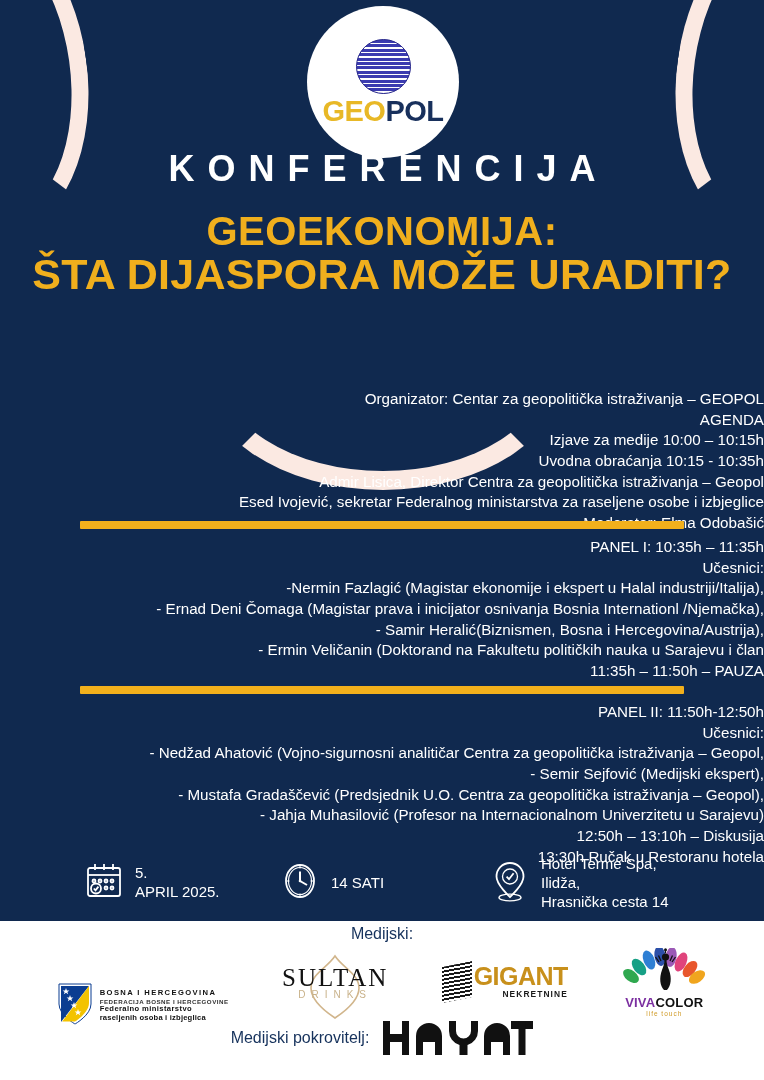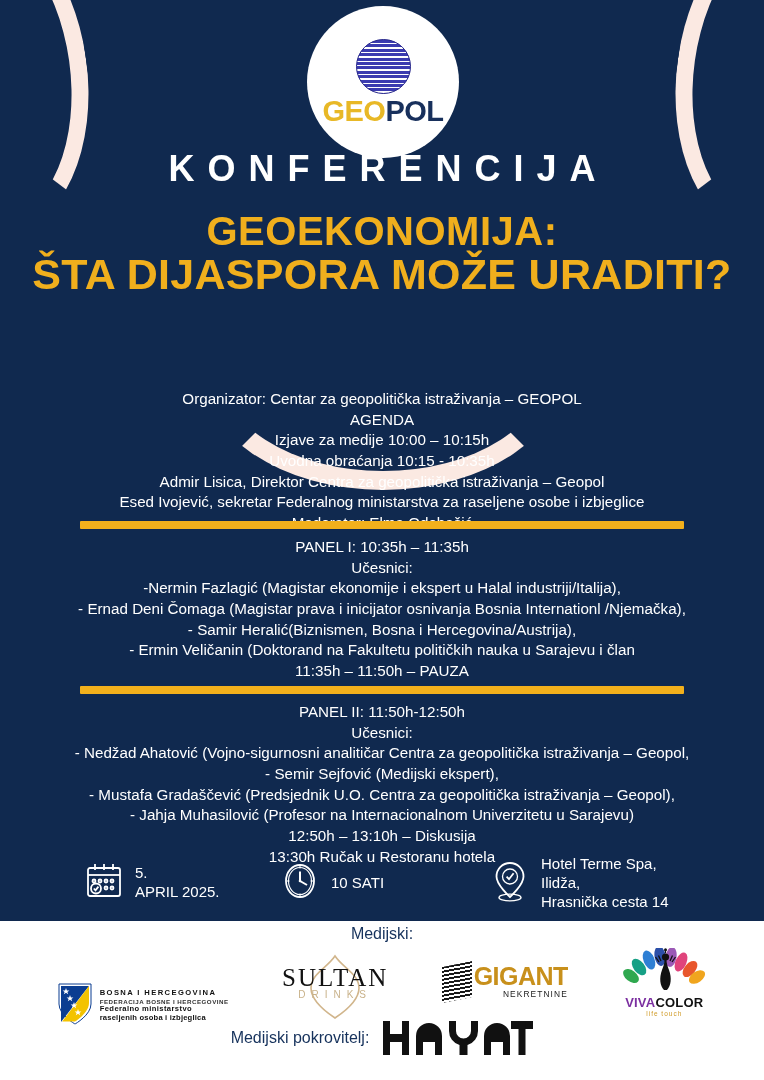--- a/index.html
+++ b/index.html
@@ -90,21 +90,21 @@
     color:#f0af1d;
     font-weight:bold;
     line-height:1.06;
   }
   .theme-line1 { font-size:40px; letter-spacing:0.5px; }
   .theme-line2 { font-size:43px; letter-spacing:0.3px; }
 
   
   .body-text {
     position:absolute; left:0; width:764px;
-    text-align:center;
+    text-align:right;
     color:#ffffff;
     font-size:15.2px;
     line-height:1.36;
   }
   .body-text div { white-space:nowrap; }
 
   .sec-agenda { top:389px; }
   .sec-panel1 { top:537px; }
   .sec-panel2 { top:702px; }
 
@@ -182,21 +182,21 @@
       to bottom, #1a1a1a 0 2px, #ffffff 2px 4px);
     transform:skewY(-11deg);
   }
   .gigant-txt { text-align:left; }
   .gigant-name {
     font-size:25px; font-weight:bold; color:#c8901b;
     letter-spacing:-0.5px; line-height:0.9;
     font-family:"Liberation Sans", sans-serif;
   }
   .gigant-sub {
-    font-size:8.4px; font-weight:normal; color:#1a1a1a;
+    font-size:8.4px; font-weight:bold; color:#1a1a1a;
     letter-spacing:1.1px; text-align:right; margin-top:1px;
   }
 
   
   .vivacolor { text-align:center; }
   .peacock { position:relative; width:86px; height:42px; margin:0 auto; }
   .viva-name { font-size:13px; font-weight:bold; letter-spacing:0.2px; margin-top:1px; }
   .viva-name .v1 { color:#7b2fa0; }
   .viva-name .v2 { color:#111; }
   .viva-sub { font-size:6.5px; color:#d09a25; letter-spacing:1px; }
@@ -306,21 +306,21 @@
             <ellipse cx="20" cy="20" rx="11.5" ry="13.5" stroke-width="1.1"></ellipse>
             <line x1="20" y1="20" x2="20" y2="10.5" stroke-width="2"></line>
             <line x1="20" y1="20" x2="27" y2="24" stroke-width="2"></line>
             <circle cx="20" cy="20" r="1.3" fill="#ffffff" stroke="none"></circle>
             <line x1="20" y1="5" x2="20" y2="7.5" stroke-width="1.1"></line>
             <line x1="20" y1="32.5" x2="20" y2="35" stroke-width="1.1"></line>
             <line x1="7" y1="20" x2="9.5" y2="20" stroke-width="1.1"></line>
             <line x1="30.5" y1="20" x2="33" y2="20" stroke-width="1.1"></line>
           </svg>
         </span>
-        <span class="info-text">10 SATI</span>
+        <span class="info-text">14 SATI</span>
       </div>
 
       <div class="info-item info-place">
         <span class="info-icon">
           <svg width="40" height="44" viewBox="0 0 40 44" fill="none" stroke="#ffffff" stroke-width="1.8">
             <path d="M20 4 C12.5 4 6.5 10 6.5 17.5 C6.5 26 20 38 20 38 C20 38 33.5 26 33.5 17.5 C33.5 10 27.5 4 20 4 Z"></path>
             <circle cx="20" cy="17.5" r="7.5" stroke-width="1.3"></circle>
             <polyline points="16.6,17.6 19,20.2 23.6,14.2" stroke-width="1.8"></polyline>
             <ellipse cx="20" cy="38.5" rx="11" ry="3.4" stroke-width="1.4"></ellipse>
           </svg>

